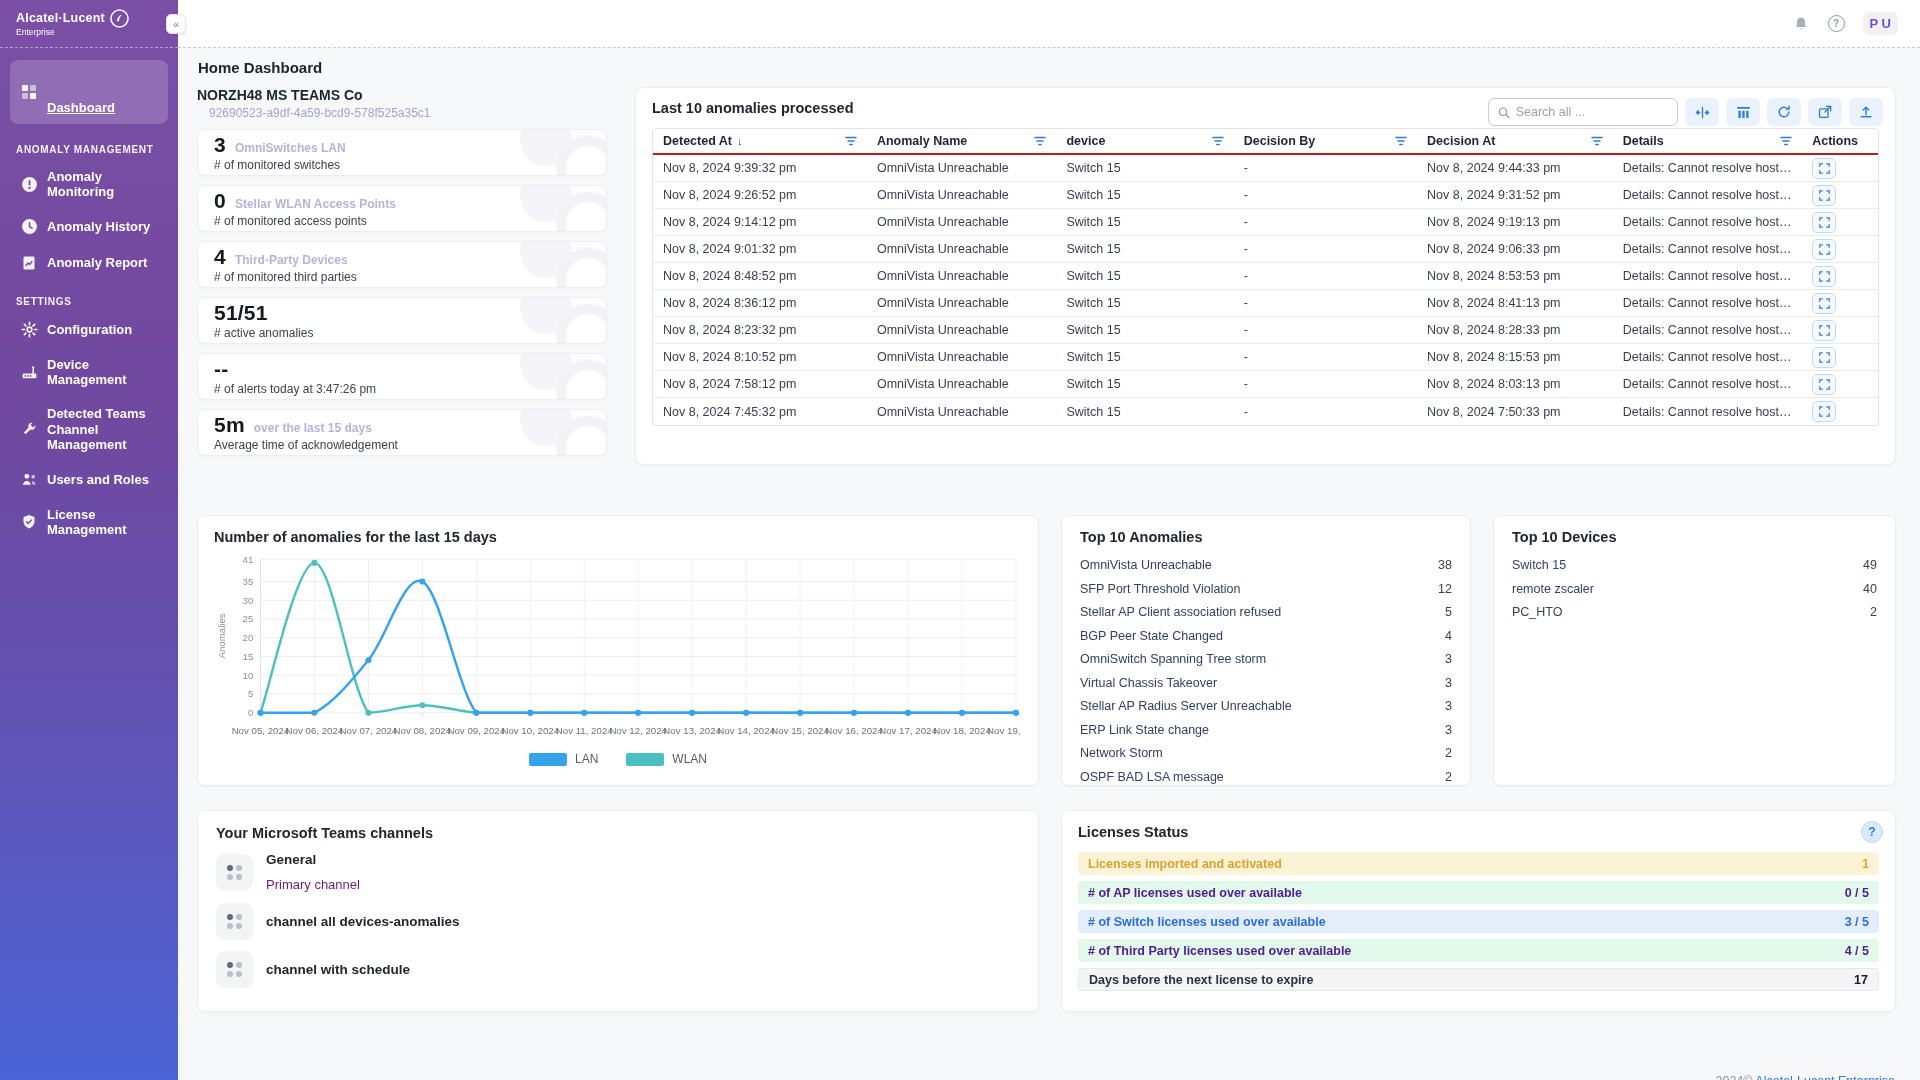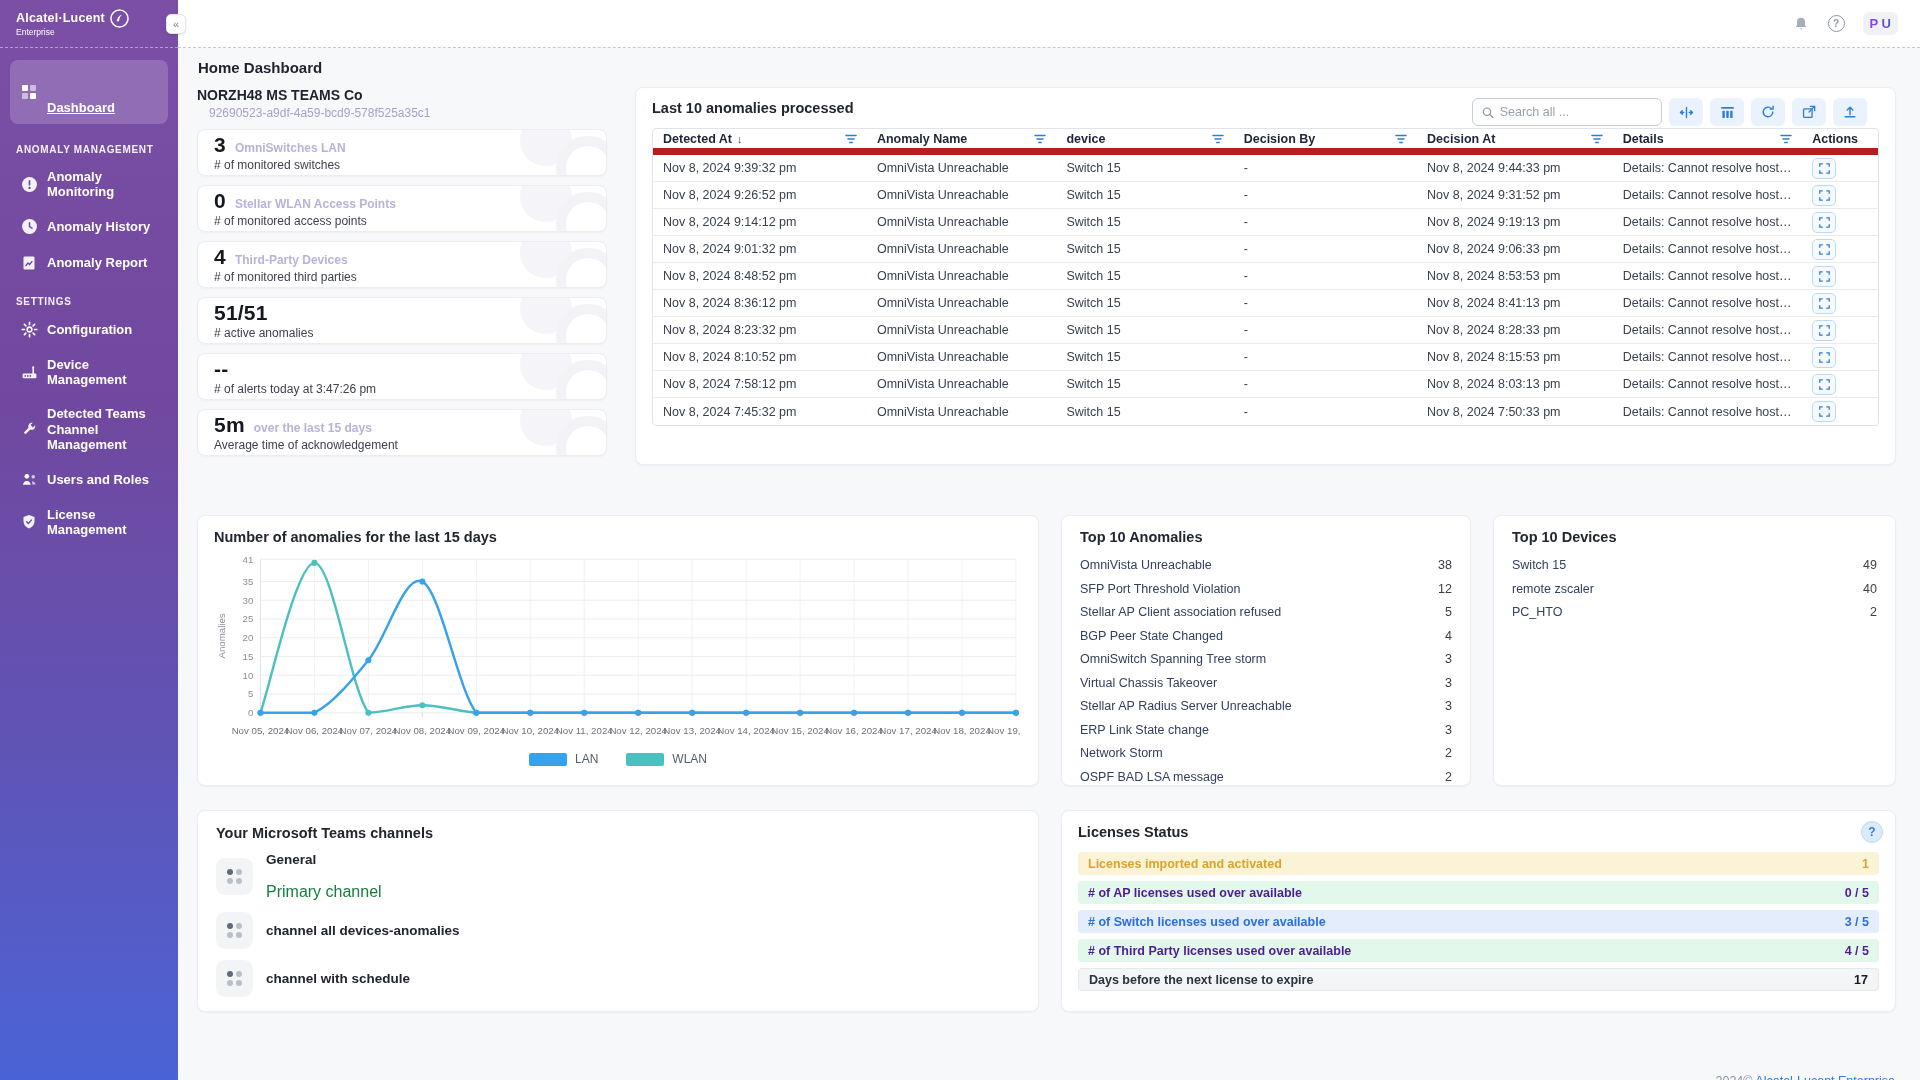--- a/index.html
+++ b/index.html
@@ -54,30 +54,30 @@
     border-radius:50%; background:#f5f4f8; }
   .stat-card::after { content:""; position:absolute; right:-14px; top:6px; width:44px; height:44px;
     border-radius:50%; border:10px solid #f3f2f7; }
   .stat-top { display:flex; align-items:baseline; gap:9px; position:relative; z-index:1; }
   .stat-value { font-size:21px; font-weight:700; color:#15181f; letter-spacing:.2px; }
   .stat-label { font-size:12px; font-weight:700; color:#b9b2d8; }
   .stat-sub { font-size:12px; font-weight:500; color:#3c424e; margin-top:1px; position:relative; z-index:1; }
 
   
   .table-card { position:relative; padding:12px 16px 14px; }
-  .tools { position:absolute; top:10px; right:28px; display:flex; gap:7px; align-items:center; }
+  .tools { position:absolute; top:10px; right:12px; display:flex; gap:7px; align-items:center; }
   .searchbox { width:190px; height:28px; border:1px solid #c8cdd6; border-radius:6px; background:#fff;
     display:flex; align-items:center; gap:6px; padding:0 9px; }
   .searchbox input { border:none; outline:none; width:100%; font-size:12.5px; font-family:inherit; color:#333; }
   .searchbox input::placeholder { color:#9aa1ad; }
   .tool-btn { width:34px; height:28px; border:none; border-radius:6px; background:#e9f2fd; display:grid;
     place-items:center; cursor:pointer; }
   .tbl { border:1px solid #dfe3ea; border-radius:4px; overflow:hidden; margin-top:12px; }
   .tr { display:grid; grid-template-columns:1.75fr 1.55fr 1.45fr 1.5fr 1.6fr 1.55fr .62fr; align-items:center; }
-  .tr.head { height:26px; border-bottom:7px solid #b91c1c; }
+  .tr.head { height:26px; border-bottom:2px solid #b91c1c; }
   .th { font-size:12.5px; font-weight:700; color:#1d2635; padding:0 10px; display:flex; align-items:center;
     justify-content:space-between; gap:6px; }
   .th .hname { display:flex; align-items:center; gap:5px; }
   .sort-desc::after { content:"↓"; font-size:11px; color:#3a4454; font-weight:400; }
   .tr.body-row { height:27px; border-bottom:1px solid #e9ebef; }
   .tr.body-row:last-child { border-bottom:none; }
   .td { font-size:12.5px; color:#39414f; padding:0 10px; white-space:nowrap; overflow:hidden; text-overflow:ellipsis; }
   .expand-btn { width:24px; height:21px; border:1px solid #badaf6; background:#f6faff; border-radius:5px;
     display:grid; place-items:center; cursor:pointer; }
 
@@ -95,21 +95,21 @@
   .list-card .tt-rows { margin-top:8px; }
 
   
   .teams-card { padding:14px 18px; height:202px; }
   .chan { display:flex; align-items:center; gap:13px; margin-top:11px; }
   .chan-ico { width:37px; height:37px; background:#f3f4f6; border-radius:9px; display:grid; place-items:center; }
   .dots { display:grid; grid-template-columns:6px 6px; gap:3px; }
   .dots i { width:6px; height:6px; border-radius:50%; background:#b9c0ca; }
   .dots i:first-child { background:#5f6b7a; }
   .chan-name { font-size:13.5px; font-weight:700; color:#20252e; }
-  .chan-sub { font-size:16px; color:#15803d; margin-top:16px; }
+  .chan-sub { font-size:13px; color:#701a75; margin-top:10px; }
   .chan-sub:empty { display:none; }
 
   
   .lic-card { padding:13px 16px; height:202px; position:relative; }
   .help-btn { position:absolute; top:10px; right:12px; width:22px; height:22px; border-radius:50%;
     background:#dcebfb; color:#2f7dd3; font-size:12px; font-weight:700; display:grid; place-items:center;
     border:1px solid #bcd9f5; cursor:pointer; }
   .lic-rows { margin-top:12px; }
   .lic-row { display:flex; justify-content:space-between; align-items:center; height:23px; padding:0 10px;
     border-radius:4px; margin-bottom:6px; font-size:12.5px; font-weight:700; }

